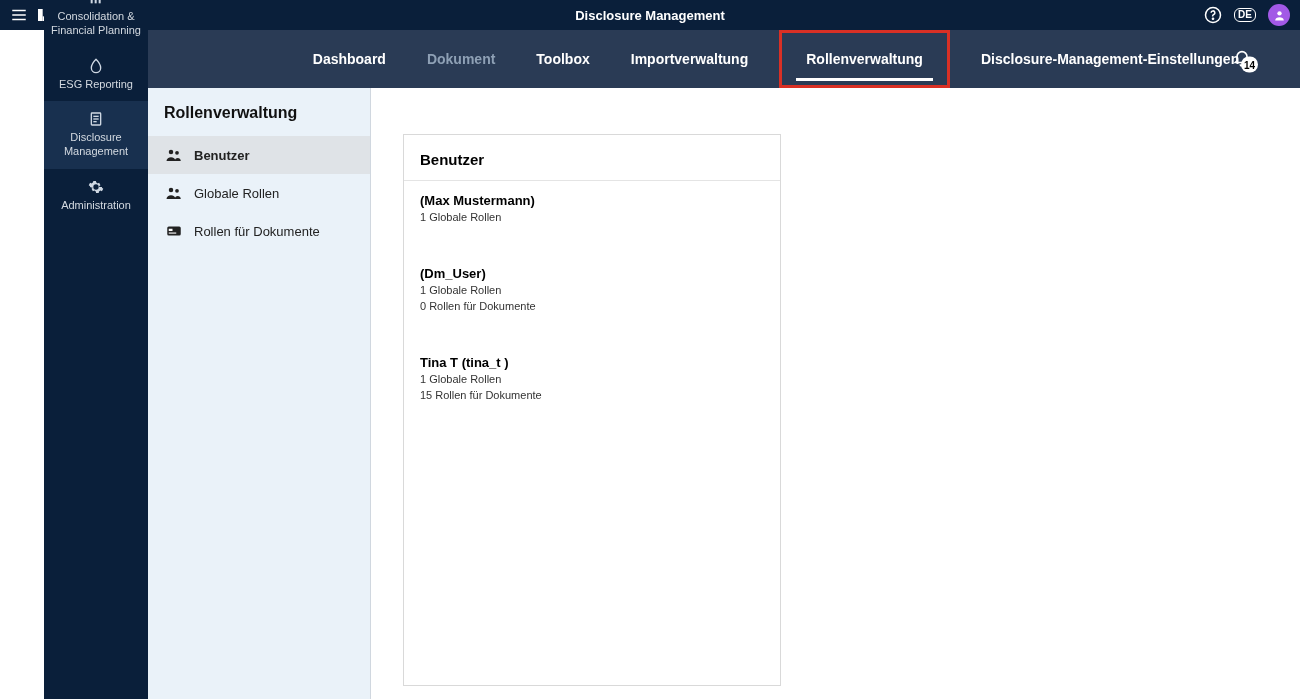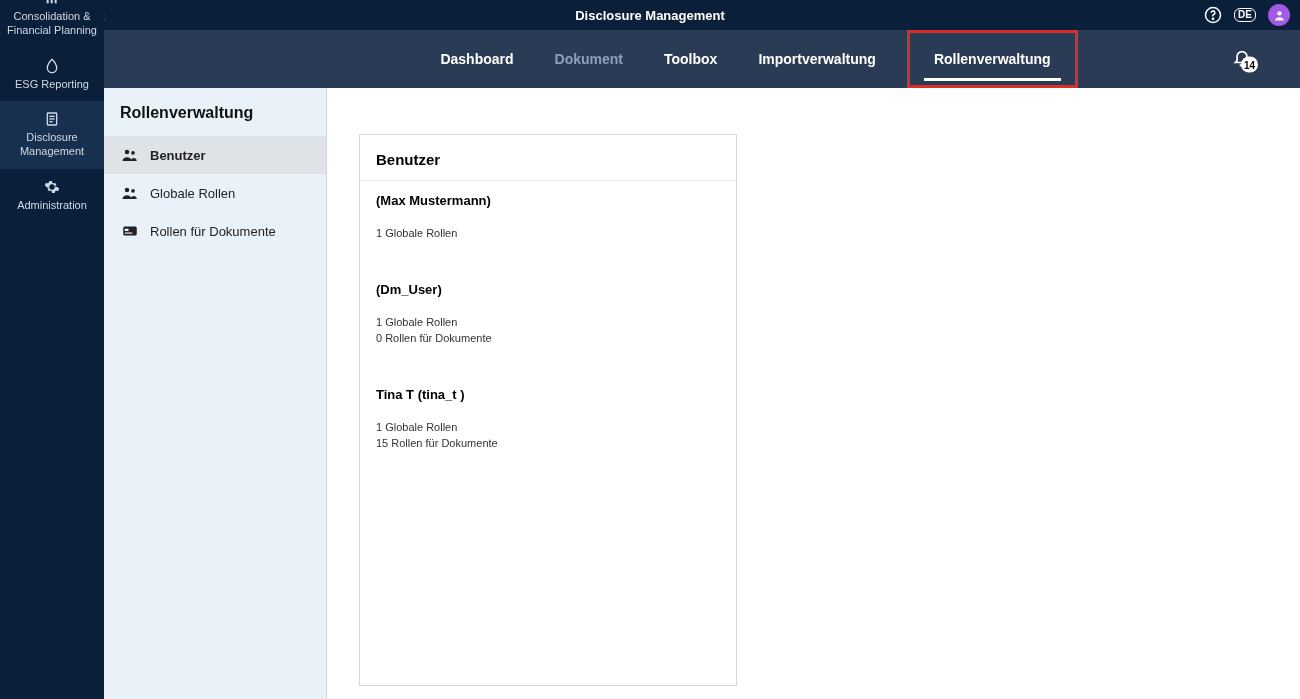--- a/index.html
+++ b/index.html
@@ -57,21 +57,21 @@
     padding:18px 14px;
   }
   .subbar .bell-wrap{position:absolute; right:48px; top:50%; transform:translateY(-50%);}
   .subbar .bell-badge{
     position:absolute; right:-6px; bottom:-2px;
     background:#fff; color:#000; font-size:10px; font-weight:700;
     min-width:16px; height:16px; border-radius:8px; display:flex; align-items:center; justify-content:center; padding:0 3px;text-align:center;
   }
 
   
-  .layout{display:flex; height:calc(699px - 30px);}
+  .layout{display:flex; height:calc(699px - 30px);padding-left:44px;}
   .leftnav{
     width:104px; background:var(--navy); color:var(--text-light);
     display:flex; flex-direction:column; align-items:center;
     font-size:11px; text-align:center; padding-top:8px;
     margin-top:-58px; z-index:5;
   }
   .leftnav .item{padding:10px 6px; width:100%; cursor:pointer; line-height:1.25;}
   .leftnav .item.selected{background:#18304f;}
   .leftnav .icon{display:flex;justify-content:center;margin-bottom:4px;}
 
@@ -93,21 +93,21 @@
   .main{flex:1; background:#fff; position:relative;}
   .card{
     position:absolute; left:32px; top:46px;
     width:378px; height:552px;
     border:1px solid #d9d9d9;
     background:#fff;
   }
   .card h3{font-size:15px; font-weight:700; padding:16px 16px 12px; border-bottom:1px solid var(--light-gray);}
   .user{padding:12px 16px 4px; cursor:pointer;}
   .user .name{font-size:13px; font-weight:700;}
-  .user .meta{font-size:11px; color:#333; line-height:1.45; margin-top:18px;}
+  .user .meta{font-size:11px; color:#333; line-height:1.45; margin-top:2px;}
   .user + .user{margin-top:24px;}
 </style>
 </head>
 <body>
 
 <div class="topbar">
   <span class="hamburger">
     <svg width="18" height="18" viewBox="0 0 24 24" fill="none" stroke="#fff" stroke-width="2">
         <line x1="3" y1="6" x2="21" y2="6"></line>
         <line x1="3" y1="12" x2="21" y2="12"></line>
@@ -185,20 +185,21 @@
   <div style="flex:1; display:flex; flex-direction:column;">
 
     <div class="subbar">
       <span class="tab">Dashboard</span>
       <span class="tab muted">Dokument</span>
       <span class="tab">Toolbox</span>
       <span class="tab">Importverwaltung</span>
       <span class="highlight-box">
         <span class="tab active">Rollenverwaltung</span>
       </span>
+      <span class="tab">Disclosure-Management-Einstellungen</span>
 
       <span class="bell-wrap">
         <svg width="20" height="20" viewBox="0 0 24 24" fill="none" stroke="#fff" stroke-width="2">
             <path d="M18 16v-5a6 6 0 1 0-12 0v5l-2 2h16z"></path>
             <path d="M10 20a2 2 0 0 0 4 0"></path>
           </svg>
         <span class="bell-badge">14</span>
       </span>
     </div>
 

